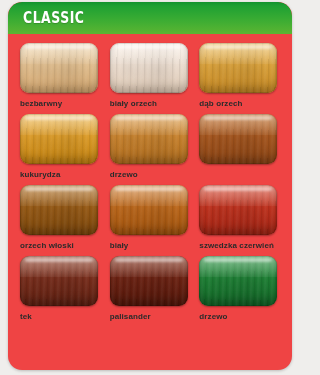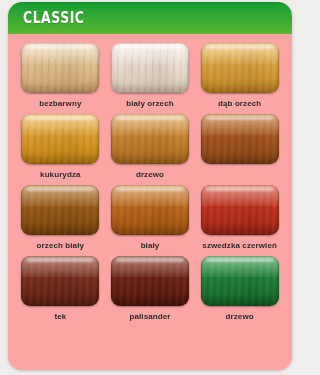--- a/index.html
+++ b/index.html
@@ -6,21 +6,21 @@
   body{
     width:300px;height:375px;
     background:#efeeec;
     font-family:"Liberation Sans", sans-serif;
     overflow:hidden;
   }
   .card{
     position:absolute;
     left:8px;top:2px;
     width:284px;height:368px;
-    background:#fca5a5;
+    background:#ef4444;
     border-radius:14px;
     box-shadow:0 1px 3px rgba(0,0,0,0.22);
     overflow:hidden;
   }
   .header{
     position:relative;
     height:32px;
     background:linear-gradient(to bottom,#13932f 0%,#1ea033 12%,#3aac33 55%,#5cb532 100%);
     border-top-left-radius:14px;
     border-top-right-radius:14px;
@@ -41,21 +41,21 @@
   .grid{
     padding:9px 12px 6px 12px;
     display:grid;
     grid-template-columns:repeat(3,1fr);
     grid-row-gap:5px;
     grid-column-gap:9px;
   }
   .cell{
     display:flex;
     flex-direction:column;
-    align-items:center;
+    align-items:flex-start;
   }
   .swatch{
     position:relative;
     width:78px;
     height:50px;
     border-radius:9px;
     overflow:hidden;
     box-shadow:0 1px 2px rgba(0,0,0,0.35);
   }
   .swatch .base{
@@ -167,21 +167,21 @@
         </div>
       </div>
       <div class="cell">
         <div class="swatch">
           <div class="base" style="background: linear-gradient(rgb(179, 116, 42) 0%, rgb(154, 92, 22) 45%, rgb(125, 71, 11) 100%);"></div>
           <div class="grain" style="background-image: repeating-linear-gradient(92deg, rgba(0, 0, 0, 0.3) 0px, rgba(0, 0, 0, 0) 2px, rgba(255, 255, 255, 0.18) 4px, rgba(0, 0, 0, 0) 7px), radial-gradient(60% 120% at 62% 55%, rgba(0, 0, 0, 0.35) 0%, rgba(0, 0, 0, 0) 60%), radial-gradient(34% 70% at 24% 50%, rgba(0, 0, 0, 0.25) 0%, rgba(0, 0, 0, 0) 70%); background-size: 100% 100%, 100% 100%, 100% 100%;"></div>
           <div class="gloss"></div>
           <div class="sheen"></div>
           <div class="vign"></div>
         </div>
-        <div class="label">orzech biały</div>
+        <div class="label">orzech włoski</div>
       </div>
       <div class="cell">
         <div class="swatch">
           <div class="base" style="background: linear-gradient(rgb(210, 132, 58) 0%, rgb(192, 106, 28) 45%, rgb(162, 83, 12) 100%);"></div>
           <div class="grain" style="background-image: repeating-linear-gradient(92deg, rgba(0, 0, 0, 0.3) 0px, rgba(0, 0, 0, 0) 2px, rgba(255, 255, 255, 0.18) 4px, rgba(0, 0, 0, 0) 7px), radial-gradient(60% 120% at 62% 55%, rgba(0, 0, 0, 0.35) 0%, rgba(0, 0, 0, 0) 60%), radial-gradient(34% 70% at 24% 50%, rgba(0, 0, 0, 0.25) 0%, rgba(0, 0, 0, 0) 70%); background-size: 100% 100%, 100% 100%, 100% 100%;"></div>
           <div class="gloss"></div>
           <div class="sheen"></div>
           <div class="vign"></div>
         </div>
         <div class="label">biały</div>

